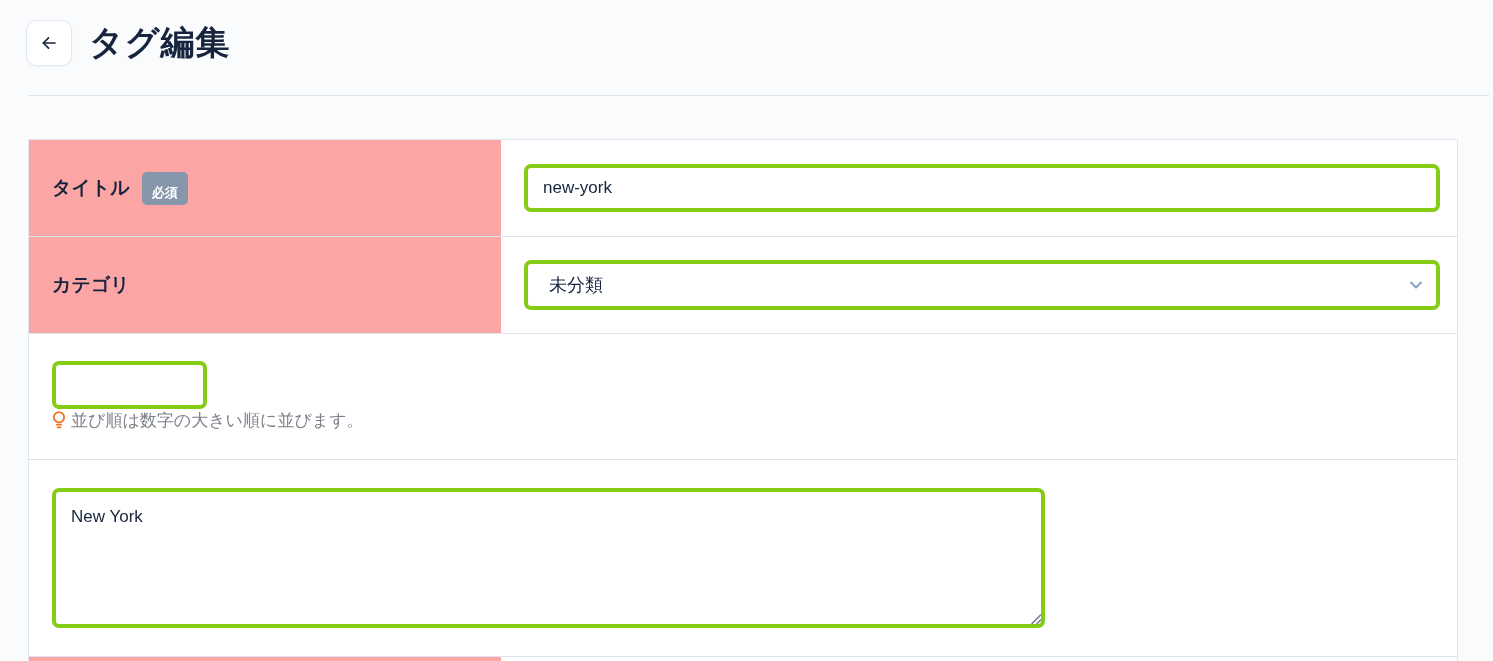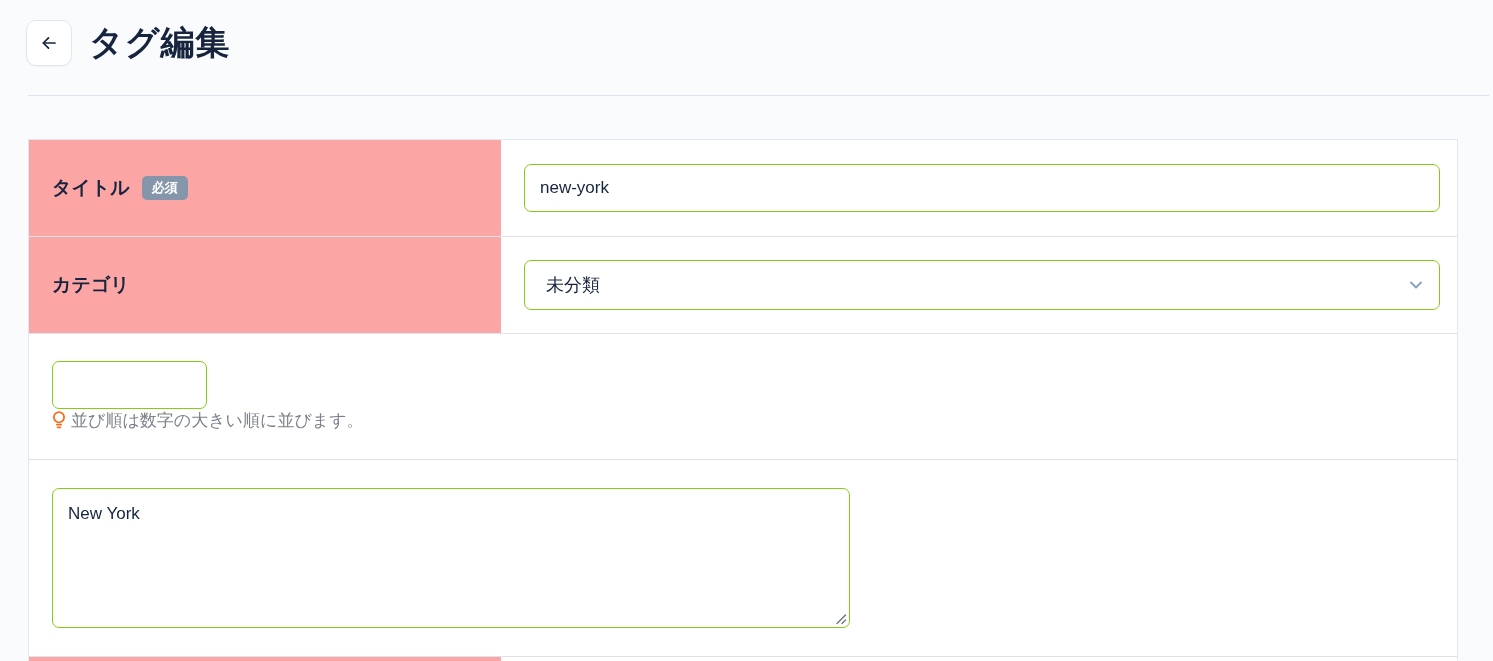--- a/index.html
+++ b/index.html
@@ -72,40 +72,40 @@
     font-weight: 700;
     color: #16243e;
   }
   .badge-required {
     margin-left: 12px;
     background: #8696aa;
     color: #ffffff;
     font-size: 13px;
     font-weight: 600;
     line-height: 1;
-    padding: 5px 10px 6px;
+    padding: 14px 10px 6px;
     border-radius: 5px;
   }
   .cell-value {
     flex: 1 1 auto;
     background: #ffffff;
     display: flex;
     align-items: center;
     padding-left: 23px;
   }
   .cell-value.col {
     flex-direction: column;
     align-items: flex-start;
     justify-content: center;
   }
 
   
   .text-input, .select-input, .area-input {
     font-family: "Liberation Sans", sans-serif;
-    border: 1px solid #84cc16;
+    border: 4px solid #84cc16;
     border-radius: 7px;
     background: #ffffff;
     color: #16243e;
     outline: none;
   }
   .text-input {
     width: 916px;
     height: 48px;
     font-size: 17px;
     padding: 0 15px;
@@ -133,21 +133,21 @@
   .hint-line {
     margin-top: 0;
     display: flex;
     align-items: center;
     gap: 5px;
     color: #7d818a;
     font-size: 17px;
   }
   .hint-line svg { flex: 0 0 auto; }
 
-  .area-wrap { position: relative; width: 798px; height: 140px; text-decoration: underline; }
+  .area-wrap { position: relative; width: 993px; height: 140px; text-decoration: underline; }
   .area-input {
     width: 100%;
     height: 100%;
     font-size: 17px;
     padding: 13px 15px;
     resize: none;
     line-height: 1.4;
   }
   .resize-handle {
     position: absolute;

